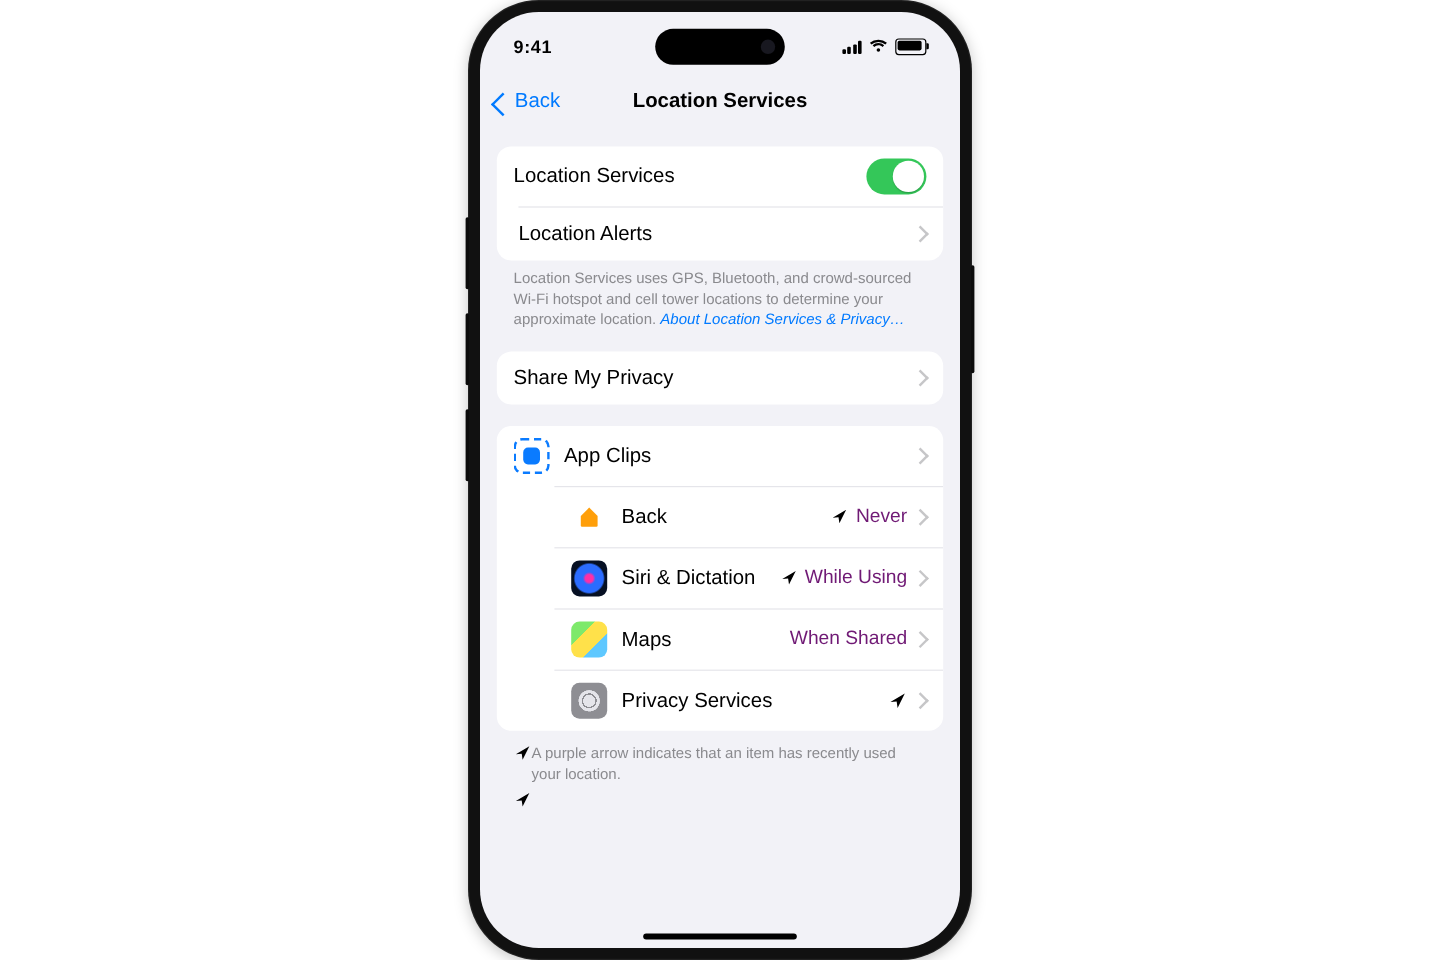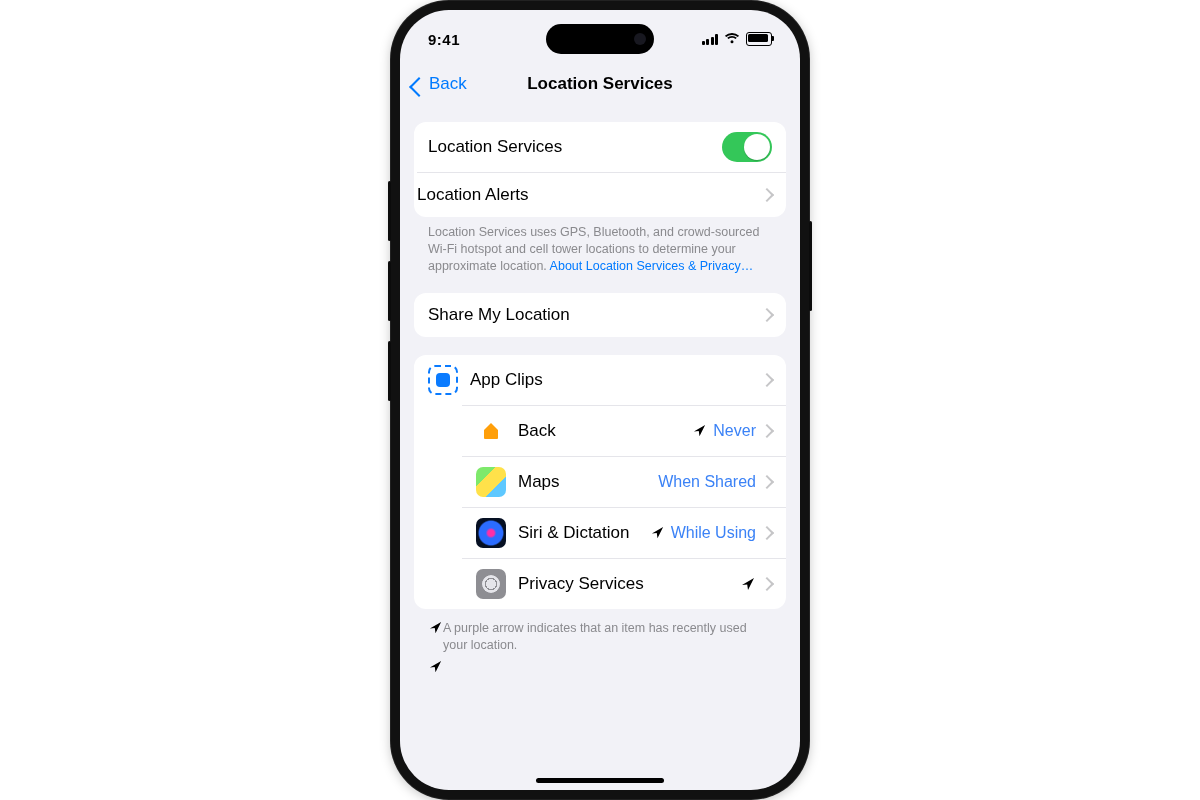--- a/index.html
+++ b/index.html
@@ -25,34 +25,34 @@
   .batt::after{content:"";position:absolute;right:-3px;top:3px;width:2px;height:5px;background:#000;border-radius:0 1px 1px 0;}
   .batt i{display:block;margin:1px;width:20px;height:8px;background:#000;border-radius:1.5px;}
   
   .nav{height:40px;display:flex;align-items:center;justify-content:center;position:relative;}
   .nav .back{position:absolute;left:12px;display:flex;align-items:flex-end;gap:2px;color:#007aff;font-size:17px;}
   .nav .chev{width:12px;height:12px;border-left:2.4px solid #007aff;border-bottom:2.4px solid #007aff;transform:rotate(45deg);margin-right:1px;}
   .nav .title{font-size:17px;font-weight:600;color:#000;}
   .content{flex:1;overflow:hidden;padding:0 14px;font-size:17px;}
   .group{background:#fff;border-radius:12px;margin-top:18px;overflow:hidden;}
   .row{display:flex;align-items:center;padding:10px 14px 10px 14px;min-height:24px;position:relative;}
-  .row + .row{border-top:1px solid #e5e5ea;margin-left:3px;padding-left:0;}
+  .row + .row{border-top:1px solid #e5e5ea;margin-left:18px;padding-left:0;}
   .row + .row.iconed{margin-left:48px;}
   .row.iconed{padding-left:14px;}
   .group .row:first-child.iconed{padding-left:14px;text-align:center;}
   .row .icon{width:30px;height:30px;border-radius:7px;margin-right:12px;flex:0 0 auto;display:flex;align-items:center;justify-content:center;font-size:17px;}
   .row .label{flex:0 1 auto;color:#000;}
   .row .spacer{flex:1;}
-  .row .detail{color:#3b82f6;font-size:16px;margin-right:6px;}
+  .row .detail{color:#701a75;font-size:16px;margin-right:6px;}
   .row .arrow-ind{margin-right:6px;}
   .chevr{width:8px;height:8px;border-top:2px solid #c6c6c8;border-right:2px solid #c6c6c8;transform:rotate(45deg);}
   .toggle{width:50px;height:30px;border-radius:15px;background:#34c759;position:relative;}
   .toggle i{position:absolute;right:2px;top:2px;width:26px;height:26px;border-radius:50%;background:#fff;box-shadow:0 1px 1px rgba(0,0,0,.2);}
   .footnote{font-size:12.5px;line-height:1.35;color:#8a8a8e;padding:7px 14px 0;}
-  .footnote a{color:#007aff;text-decoration:none;}
+  .footnote a{color:#007aff;text-decoration:none;font-style:italic;}
   .legend{display:flex;padding:3px 14px;}
   .legend .txt{font-size:12.5px;line-height:1.35;color:#8a8a8e;flex:1;}
   .loc-arrow{display:inline-block;transform:rotate(0deg);}
   .loc-arrow svg{display:block;}
   
   .ic-appclips{background:#fff;border:2px dashed #0a7bff;box-sizing:border-box;}
   .ic-appclips::after{content:"";width:14px;height:14px;border-radius:4px;background:#0a7bff;}
   .ic-home{background:#fff;}
   .ic-maps{background:linear-gradient(135deg,#7ee96b 0 33%,#ffe14a 33% 66%,#5ec8ff 66% 100%);}
   .ic-siri{background:radial-gradient(circle at 50% 50%,#ff2ea6 0 15%,#2b6cff 25% 55%,#061023 62% 100%);} 
@@ -117,21 +117,21 @@
             <span class="spacer"></span>
             <span class="chevr"></span>
           </div>
         </div>
         <div class="footnote">
           <span>Location Services uses GPS, Bluetooth, and crowd-sourced Wi-Fi hotspot and cell tower locations to determine your approximate location. </span><a href="#">About Location Services &amp; Privacy…</a>
         </div>
 
         <div class="group">
           <div class="row">
-            <span class="label">Share My Location</span>
+            <span class="label">Share My Privacy</span>
             <span class="spacer"></span>
             <span class="chevr"></span>
           </div>
         </div>
 
         <div class="group">
           <div class="row iconed">
             <span class="icon ic-appclips"></span>
             <span class="label">App Clips</span>
             <span class="spacer"></span>
@@ -147,36 +147,36 @@
             <span class="spacer"></span>
             <span class="loc-arrow grayout arrow-ind">
                 <svg width="15" height="15" viewBox="0 0 16 16">
                   <use href="#locArrow"></use>
                 </svg>
               </span>
             <span class="detail">Never</span>
             <span class="chevr"></span>
           </div>
           <div class="row iconed">
-            <span class="icon ic-maps"></span>
-            <span class="label">Maps</span>
-            <span class="spacer"></span>
-            <span class="detail">When Shared</span>
-            <span class="chevr"></span>
-          </div>
-          <div class="row iconed">
             <span class="icon ic-siri"></span>
             <span class="label">Siri &amp; Dictation</span>
             <span class="spacer"></span>
             <span class="loc-arrow grayout arrow-ind">
                 <svg width="15" height="15" viewBox="0 0 16 16">
                   <use href="#locArrow"></use>
                 </svg>
               </span>
             <span class="detail">While Using</span>
+            <span class="chevr"></span>
+          </div>
+          <div class="row iconed">
+            <span class="icon ic-maps"></span>
+            <span class="label">Maps</span>
+            <span class="spacer"></span>
+            <span class="detail">When Shared</span>
             <span class="chevr"></span>
           </div>
           <div class="row iconed">
             <span class="icon ic-sys">
                 <span class="gear"></span>
               </span>
             <span class="label">Privacy Services</span>
             <span class="spacer"></span>
             <span class="loc-arrow purple arrow-ind">
                 <svg width="16" height="16" viewBox="0 0 16 16">

